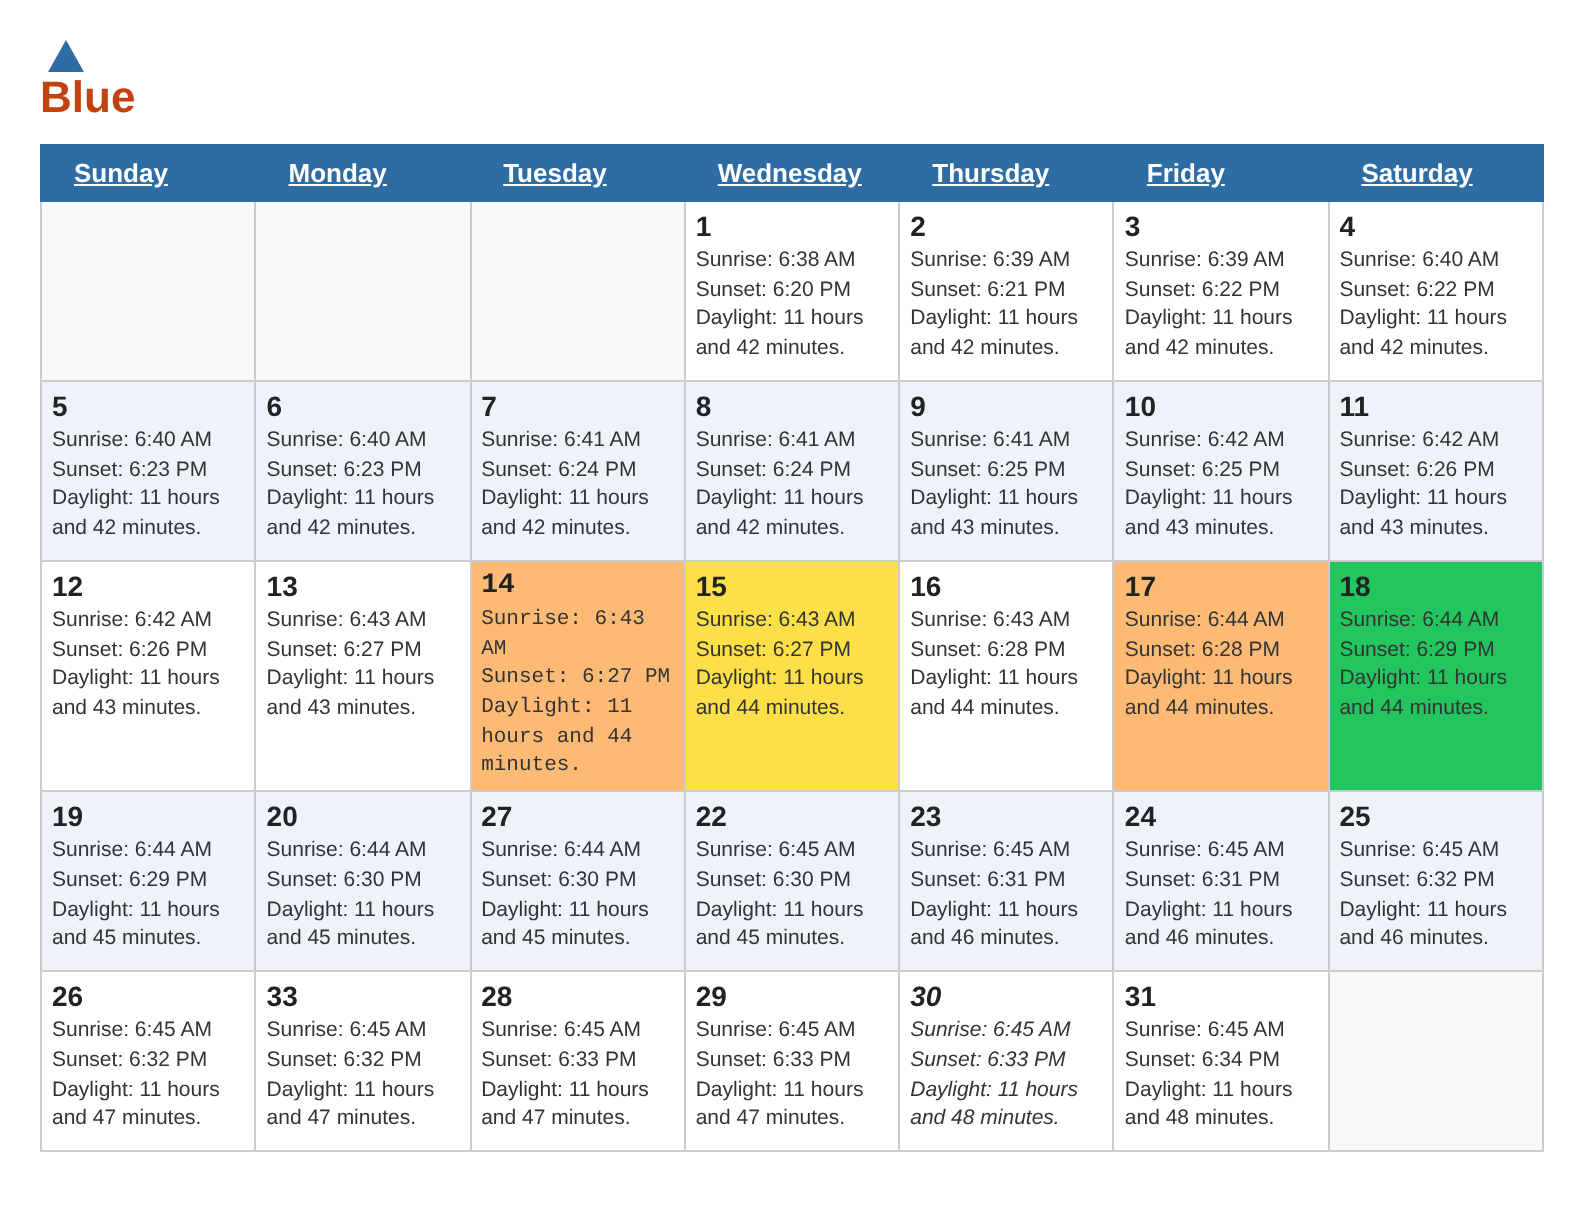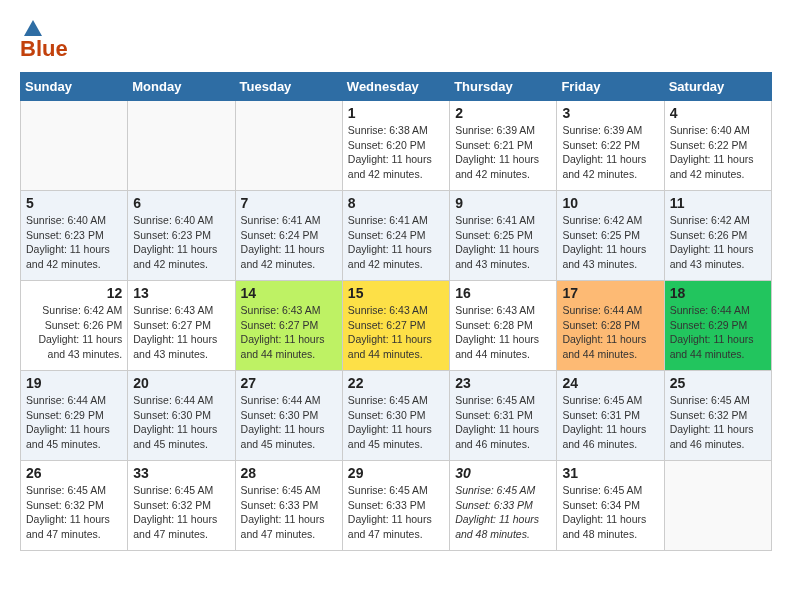--- a/index.html
+++ b/index.html
@@ -37,23 +37,24 @@
     table {
       width: 100%;
       border-collapse: collapse;
       table-layout: fixed;
     }
     th {
       background: #2e6da4;
       color: #fff;
       font-size: 13px;
       font-weight: bold;
-      padding: 6px 4px;
+      padding: 6px 16px;
       text-align: left;
       border: 1px solid #2e6da4;
+      text-decoration: underline;
     }
     td {
       border: 1px solid #ccc;
       vertical-align: top;
       padding: 4px 5px;
       min-height: 90px;
       height: 90px;
     }
     .day-num {
       font-size: 14px;
@@ -154,29 +155,29 @@
         <td style="background: rgb(238, 243, 249);">
           <span class="day-num">10</span>
           <div class="day-info">Sunrise: 6:42 AM<br>Sunset: 6:25 PM<br>Daylight: 11 hours and 43 minutes.</div>
         </td>
         <td style="background: rgb(238, 243, 249);">
           <span class="day-num">11</span>
           <div class="day-info">Sunrise: 6:42 AM<br>Sunset: 6:26 PM<br>Daylight: 11 hours and 43 minutes.</div>
         </td>
       </tr>
       <tr>
-        <td style="background: rgb(255, 255, 255); text-align: right;">
+        <td style="background: rgb(255, 255, 255);">
           <span class="day-num">12</span>
           <div class="day-info">Sunrise: 6:42 AM<br>Sunset: 6:26 PM<br>Daylight: 11 hours and 43 minutes.</div>
         </td>
         <td style="background: rgb(255, 255, 255);">
           <span class="day-num">13</span>
           <div class="day-info">Sunrise: 6:43 AM<br>Sunset: 6:27 PM<br>Daylight: 11 hours and 43 minutes.</div>
         </td>
-        <td style="background: #bef264;">
+        <td style="background: #fdba74; font-family: Liberation Mono, monospace;">
           <span class="day-num">14</span>
           <div class="day-info">Sunrise: 6:43 AM<br>Sunset: 6:27 PM<br>Daylight: 11 hours and 44 minutes.</div>
         </td>
         <td style="background: #fde047;">
           <span class="day-num">15</span>
           <div class="day-info">Sunrise: 6:43 AM<br>Sunset: 6:27 PM<br>Daylight: 11 hours and 44 minutes.</div>
         </td>
         <td style="background: rgb(255, 255, 255);">
           <span class="day-num">16</span>
           <div class="day-info">Sunrise: 6:43 AM<br>Sunset: 6:28 PM<br>Daylight: 11 hours and 44 minutes.</div>

